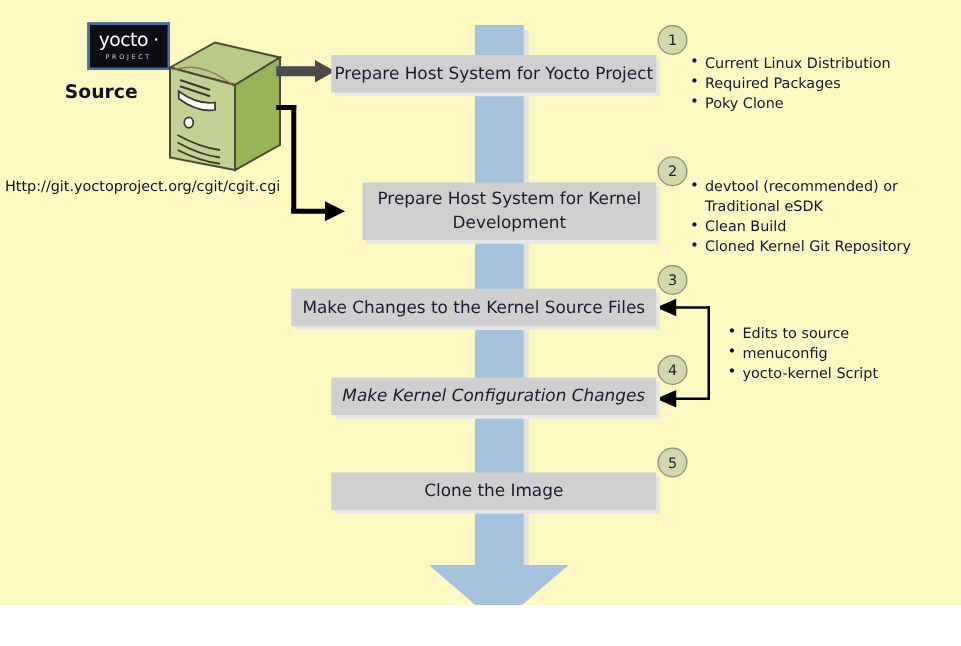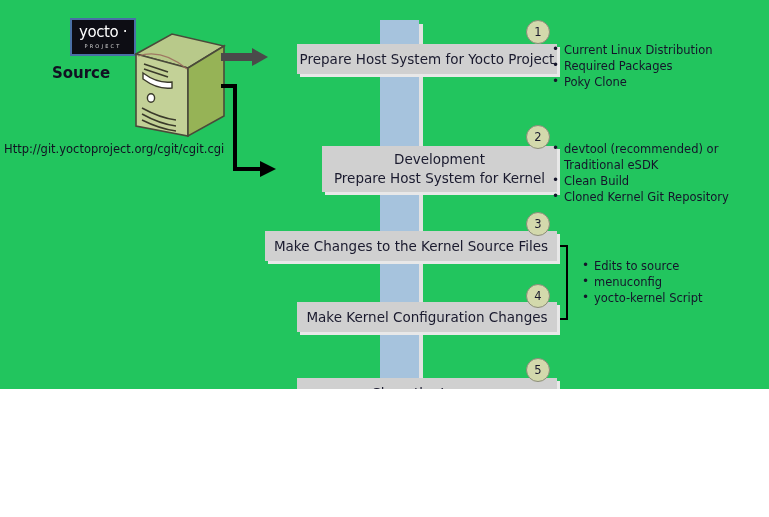--- a/index.html
+++ b/index.html
@@ -6,22 +6,22 @@
     margin: 0;
     padding: 0;
     background: #ffffff;
   }
   body {
     font-family: "DejaVu Sans", sans-serif;
   }
   #canvas {
     position: relative;
     width: 769px;
-    height: 389px;
-    background: #22c55e;
+    height: 484px;
+    background: #fef9c3;
     overflow: hidden;
   }
   .abs { position: absolute; }
 
   
   #yocto-logo {
     left: 70px; top: 18px;
     width: 66px; height: 38px;
     background: #0d0d14;
     border: 2px solid #4a6fa5;
@@ -91,21 +91,20 @@
   .pbox {
     background: #d0d0d0;
     color: #1a1a2e;
     font-size: 13.5px;
     display: flex;
     align-items: center;
     justify-content: center;
     text-align: center;
     box-shadow: 3px 3px 0 #e8e8e8;
     line-height: 19px;
-    margin-left: 32px;
   }
 
   
   .step-circle {
     width: 24px; height: 24px;
     border-radius: 50%;
     background: #d3d9ac;
     border: 1px solid #8c8c7a;
     color: #1a1a2e;
     font-size: 11.5px;
@@ -202,41 +201,41 @@
   <div class="abs step-circle" style="left:526px; top:20px;">
     <span>1</span>
   </div>
   <div class="abs bullets" style="left:552px; top:42px;">
     <div class="bline dot">Current Linux Distribution</div>
     <div class="bline dot">Required Packages</div>
     <div class="bline dot">Poky Clone</div>
   </div>
 
   <div class="abs pbox" style="left:290px; top:146px; width:235px; height:46px; flex-direction:column;">
+    <span>Prepare Host System for Kernel</span>
     <span>Development</span>
-    <span>Prepare Host System for Kernel</span>
   </div>
   <div class="abs step-circle" style="left:526px; top:125px;">
     <span>2</span>
   </div>
   <div class="abs bullets" style="left:552px; top:141px;">
     <div class="bline dot">devtool (recommended) or</div>
     <div class="bline nodot">Traditional eSDK</div>
     <div class="bline dot">Clean Build</div>
     <div class="bline dot">Cloned Kernel Git Repository</div>
   </div>
 
   <div class="abs pbox" style="left:233px; top:231px; width:292px; height:30px;">
     <span>Make Changes to the Kernel Source Files</span>
   </div>
   <div class="abs step-circle" style="left:526px; top:212px;">
     <span>3</span>
   </div>
 
-  <div class="abs pbox" style="left:265px; top:302px; width:260px; height:30px;">
+  <div class="abs pbox" style="left:265px; top:302px; width:260px; height:30px;font-style:italic;">
     <span>Make Kernel Configuration Changes</span>
   </div>
   <div class="abs step-circle" style="left:526px; top:284px;">
     <span>4</span>
   </div>
 
   <div class="abs bullets" style="left:582px; top:258px;">
     <div class="bline dot">Edits to source</div>
     <div class="bline dot">menuconfig</div>
     <div class="bline dot">yocto-kernel Script</div>

